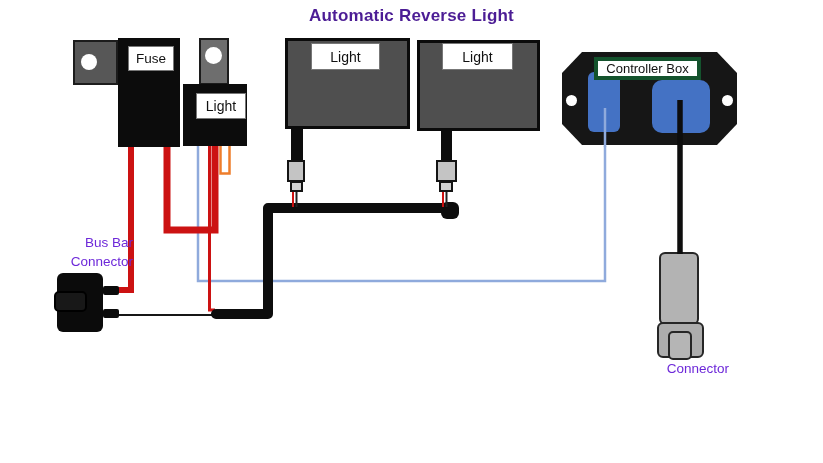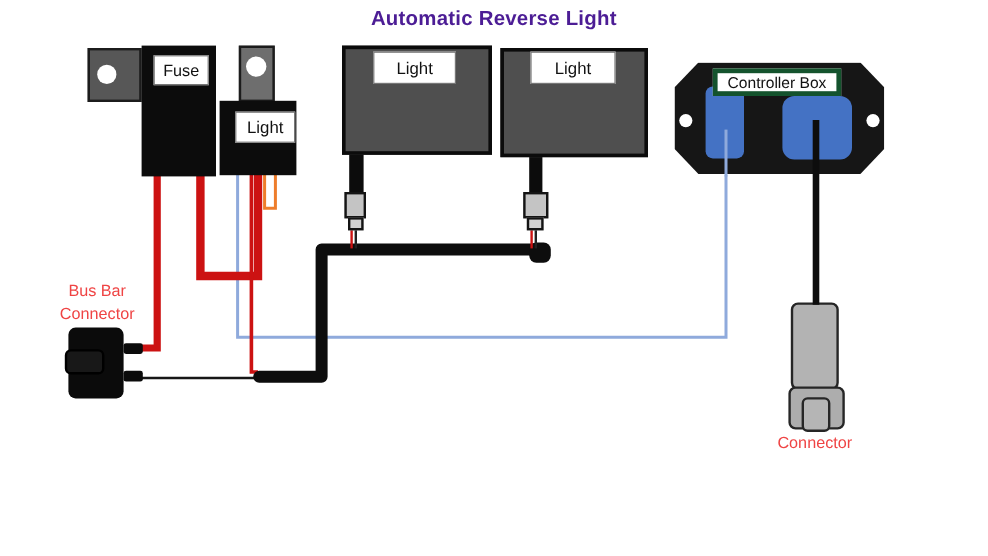--- a/index.html
+++ b/index.html
@@ -20,21 +20,21 @@
   .whitelabel{
     position:absolute;background:#ffffff;border:1px solid #777;
     display:flex;align-items:center;justify-content:center;
     color:#111;
   }
   .blackbox{background:#0c0c0c;}
   .tab{border:2px solid #1c1c1c;box-sizing:border-box;}
   .hole{position:absolute;background:#ffffff;border-radius:50%;}
   .graybox{box-sizing:border-box;border:2px solid #141414;}
   .caption{
-    position:absolute;color:#ef4444;text-align:center;font-size:13.5px;line-height:19px;z-index:1;
+    position:absolute;color:#6d28d9;text-align:right;font-size:13.5px;line-height:19px;z-index:1;
   }
   #controller-box{
     background:#161616;
     clip-path:polygon(20px 0,155px 0,175px 21px,175px 72px,155px 93px,20px 93px,0 72px,0 21px);
   }
   #controller-label{
     position:absolute;left:594px;top:57px;width:107px;height:23px;
     background:#fff;border:4px solid #14532d;box-sizing:border-box;
     display:flex;align-items:center;justify-content:center;font-size:13px;color:#111;
   }

